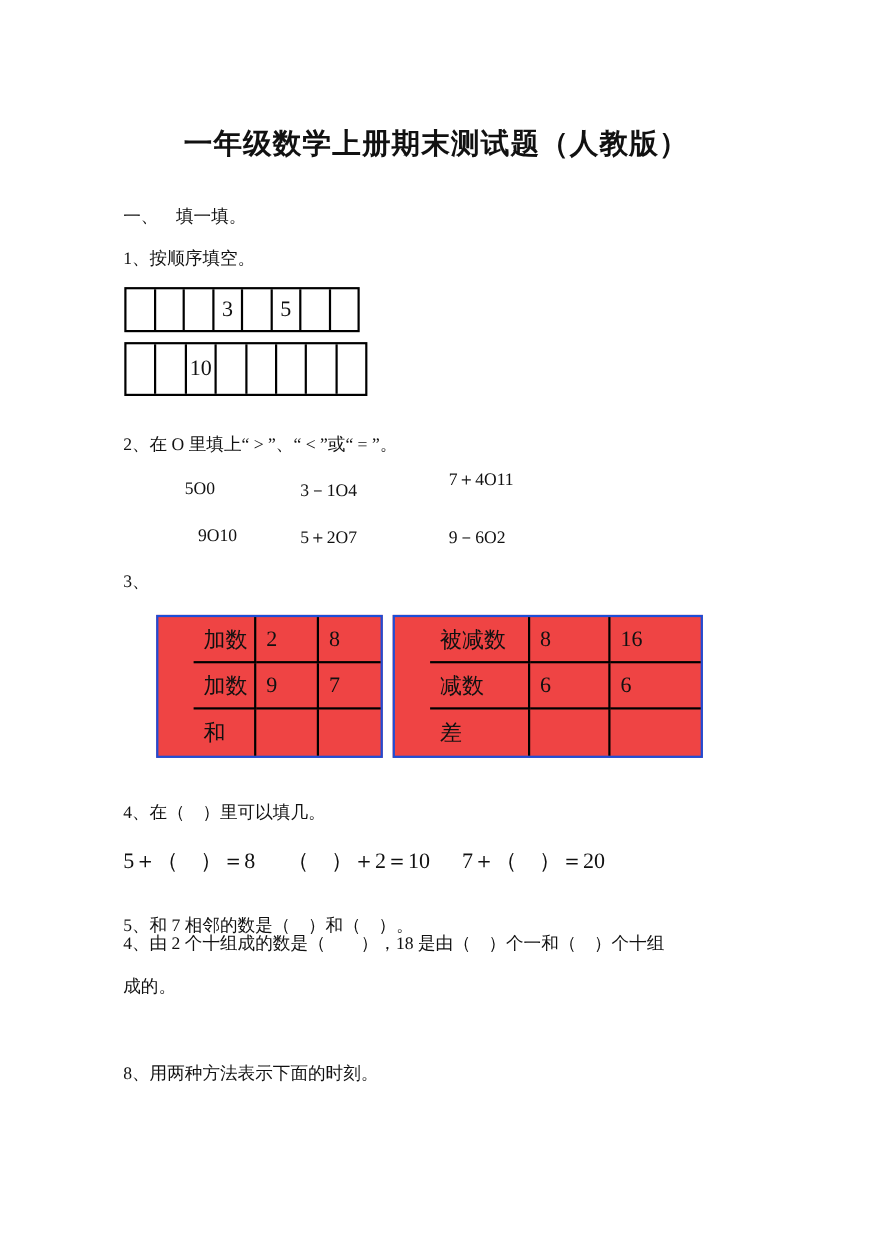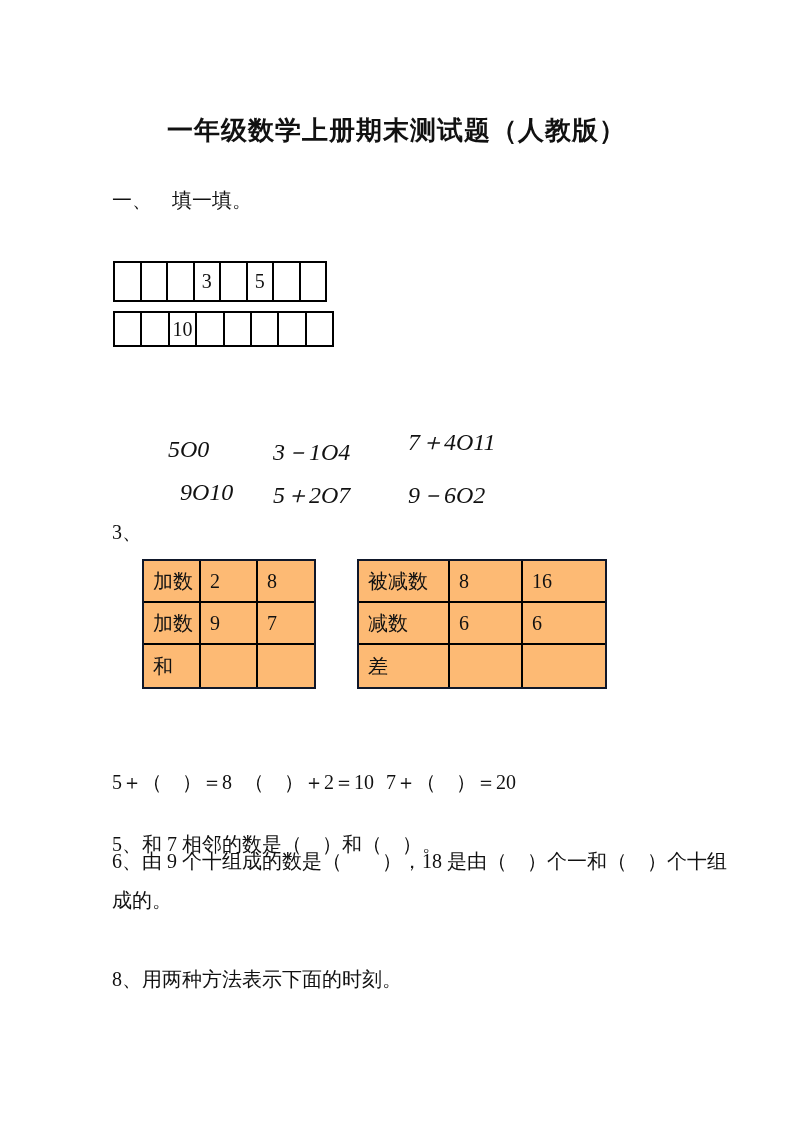--- a/index.html
+++ b/index.html
@@ -6,63 +6,64 @@
   .page {
     position:relative; width:793px; height:1122px; background:#ffffff;
     font-family:"Liberation Serif","DejaVu Serif",serif; color:#111;
     overflow:hidden;
     margin-top:16px;
   }
   .title {
     position:absolute; top:97px; left:0; width:100%; text-align:center;
     font-size:26px; font-weight:600; letter-spacing:1px; white-space:pre;
   }
-  .line { position:absolute; left:112px; font-size:20px; white-space:pre; }
-  .exp  { position:absolute; font-size:24px; white-space:pre;font-style:italic; }
+  .line { position:absolute; left:112px; font-size:16px; white-space:pre; }
+  .exp  { position:absolute; font-size:16px; white-space:pre; }
 
   .numgrid {
     position:absolute; display:flex; border:2px solid #000; box-sizing:border-box;
     background:#fff;
   }
   .grid1 { left:113px; top:245px; width:214px; height:41px; }
-  .grid2 { left:113px; top:295px; width:221px; height:36px; }
+  .grid2 { left:113px; top:295px; width:221px; height:49px; }
   .numgrid .cell {
     flex:1; border-right:2px solid #000; display:flex; align-items:center;
     justify-content:center; font-size:20px;
   }
   .numgrid .cell:last-child { border-right:0; }
 
   .t3 {
-    position:absolute; display:grid; border:2px solid #0f172a; box-sizing:border-box;
-    grid-auto-rows:42px; background:#fdba74;
+    position:absolute; display:grid; border:2px solid #1d4ed8; box-sizing:border-box;
+    grid-auto-rows:42px; background:#ef4444;padding-left:32px;
   }
   .left-table  { left:142px; top:543px; grid-template-columns:57px 57px 56px; }
   .right-table { left:357px; top:543px; grid-template-columns:91px 73px 82px; }
   .t3 .tcell {
     border-right:2px solid #000; border-bottom:2px solid #000;
     display:flex; align-items:center; padding-left:9px; font-size:20px;
     box-sizing:border-box; white-space:pre;
   }
   .t3 .tcell:nth-child(3n)  { border-right:0; }
   .t3 .tcell:nth-child(n+7) { border-bottom:0; }
 
   .eqrow {
-    position:absolute; left:112px; top:753px; display:flex; gap:12px;
+    position:absolute; left:112px; top:753px; display:flex; gap:29px;
     font-size:20px; white-space:pre;
   }
 </style>
 </head>
 <body>
 
 <div class="page">
 
   <div class="title">一年级数学上册期末测试题（人教版）</div>
 
   <div class="line" style="top:171px">一、　填一填。</div>
 
+  <div class="line" style="top:209px">1、按顺序填空。</div>
 
   <div class="numgrid grid1">
     <div class="cell"></div>
     <div class="cell"></div>
     <div class="cell"></div>
     <div class="cell">3</div>
     <div class="cell"></div>
     <div class="cell">5</div>
     <div class="cell"></div>
     <div class="cell"></div>
@@ -72,20 +73,21 @@
     <div class="cell"></div>
     <div class="cell"></div>
     <div class="cell">10</div>
     <div class="cell"></div>
     <div class="cell"></div>
     <div class="cell"></div>
     <div class="cell"></div>
     <div class="cell"></div>
   </div>
 
+  <div class="line" style="top:378px">2、在 O 里填上“ &gt; ”、“ &lt; ”或“ = ”。</div>
 
   <div class="exp" style="left:168px;top:420px">5O0</div>
   <div class="exp" style="left:273px;top:420px">3－1O4</div>
   <div class="exp" style="left:408px;top:410px">7＋4O11</div>
   <div class="exp" style="left:180px;top:463px">9O10</div>
   <div class="exp" style="left:273px;top:463px">5＋2O7</div>
   <div class="exp" style="left:408px;top:463px">9－6O2</div>
 
   <div class="line" style="top:503px">3、</div>
 
@@ -106,25 +108,26 @@
     <div class="tcell">8</div>
     <div class="tcell">16</div>
     <div class="tcell">减数</div>
     <div class="tcell">6</div>
     <div class="tcell">6</div>
     <div class="tcell">差</div>
     <div class="tcell"></div>
     <div class="tcell"></div>
   </div>
 
+  <div class="line" style="top:713px">4、在（　）里可以填几。</div>
 
   <div class="eqrow">
     <span>5＋（　）＝8</span>
     <span>（　）＋2＝10</span>
     <span>7＋（　）＝20</span>
   </div>
 
   <div class="line" style="top:815px">5、和 7 相邻的数是（　）和（　）。</div>
-  <div class="line" style="top:832px">6、由 9 个十组成的数是（　　），18 是由（　）个一和（　）个十组</div>
+  <div class="line" style="top:832px">4、由 2 个十组成的数是（　　），18 是由（　）个一和（　）个十组</div>
   <div class="line" style="top:871px">成的。</div>
   <div class="line" style="top:950px">8、用两种方法表示下面的时刻。</div>
 
 </div>
 
 </body></html>

